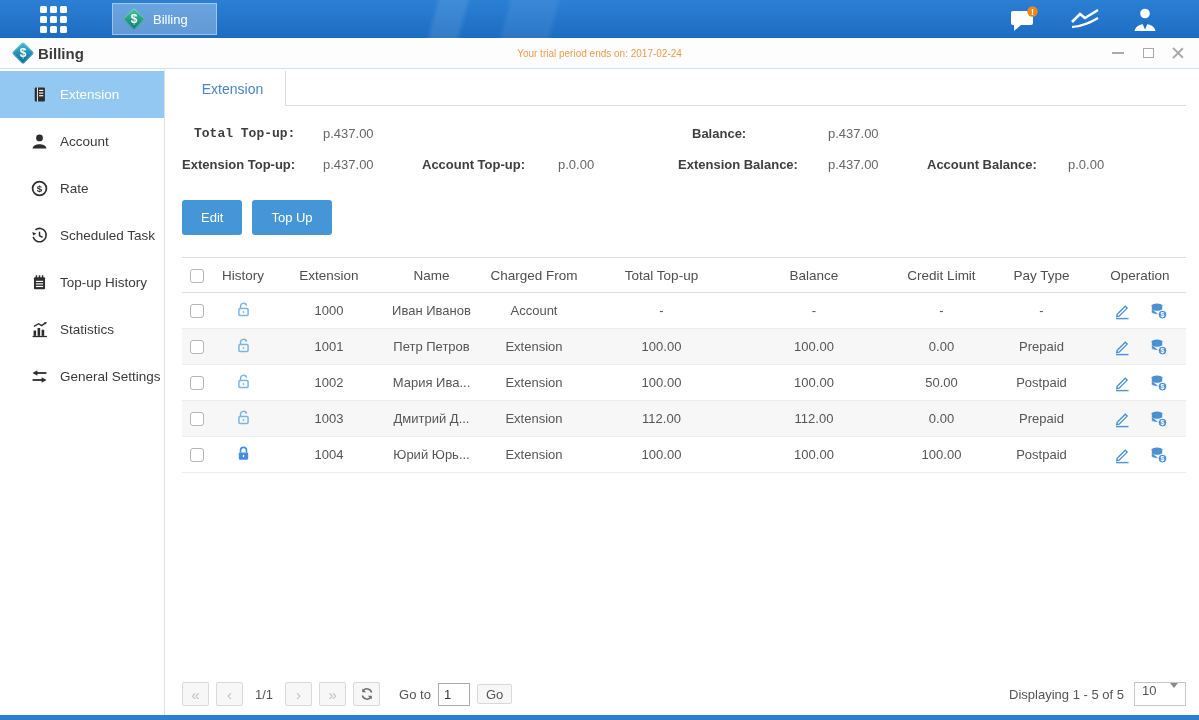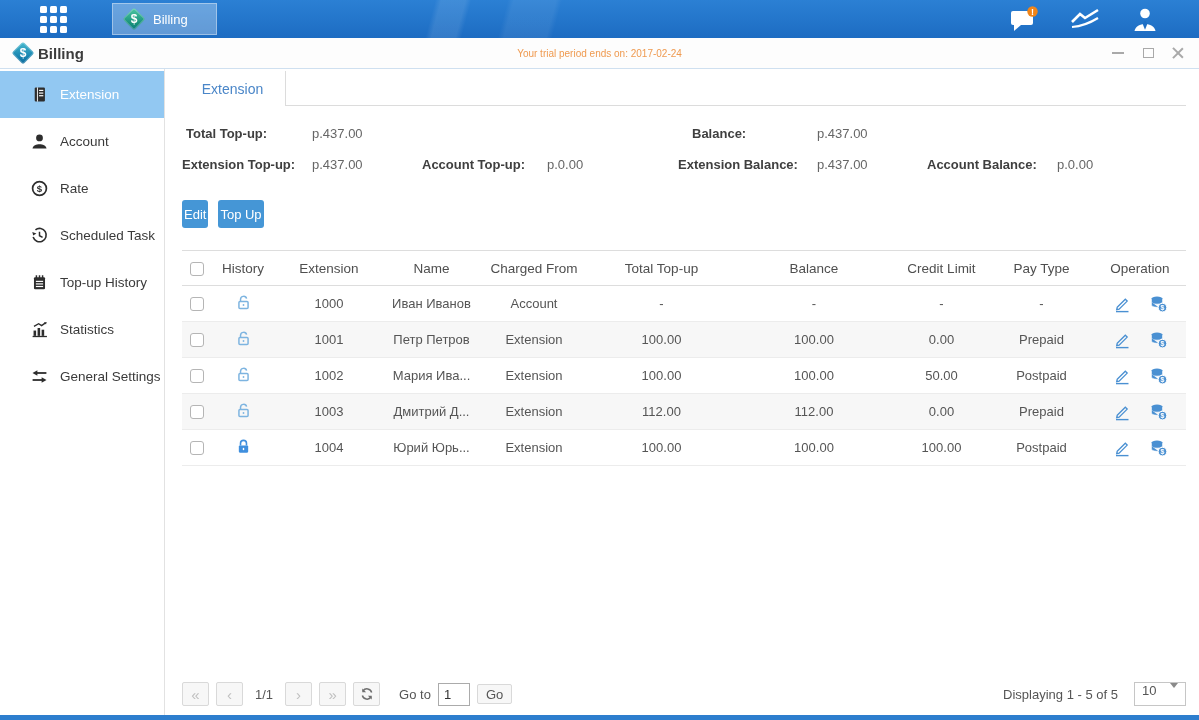--- a/index.html
+++ b/index.html
@@ -48,44 +48,44 @@
 
   
   .tabstrip { height:35px; position:relative; margin-top:2px; }
   .tabstrip::after { content:""; position:absolute; left:0; right:0; bottom:0; border-bottom:1px solid #dcdcdc; }
   .tab-active { position:absolute; left:-2px; top:0; width:106px; height:35px; background:#fff; z-index:2;
     border-right:1px solid #dcdcdc; display:flex; align-items:center; justify-content:center; color:#4a86c8; font-size:14px; cursor:default; }
 
   
   .summary { position:relative; height:64px; margin-top:14px; font-size:13px; }
   .summary .lab { position:absolute; font-weight:bold; color:#3f3f3f; white-space:nowrap; }
-  .summary .val { position:absolute; color:#666; white-space:nowrap; }
+  .summary .val { position:absolute; color:#666; white-space:nowrap;margin-left:11px; }
 
   
   .btn-row { margin-top:16px; display:flex; gap:10px; }
-  .btn { background:#4596d6; color:#fff; border:none; border-radius:3px; height:28px; padding:0 2px; font-size:13px; font-family:inherit; cursor:pointer; }
+  .btn { background:#4596d6; color:#fff; border:none; border-radius:3px; height:35px; padding:0 19px; font-size:13px; font-family:inherit; cursor:pointer; }
 
   
   table { width:100%; border-collapse:collapse; table-layout:fixed; margin-top:22px; }
   th { height:35px; font-weight:normal; color:#4f4f4f; font-size:13.5px; border-top:1px solid #ddd; border-bottom:1px solid #ddd; text-align:center; }
   td { height:35px; color:#555; font-size:13px; text-align:center; border-bottom:1px solid #ececec; overflow:hidden; white-space:nowrap; text-overflow:ellipsis; }
   tr.alt td { background:#f7f7f7; }
   .checkbox { display:inline-block; width:14px; height:14px; background:#fff; border:1px solid #b5b5b5; border-radius:3px; vertical-align:middle; cursor:pointer; }
   .op-cell { display:flex; align-items:center; justify-content:center; gap:18px; height:35px; }
   .op-ic { cursor:pointer; display:flex; }
 
   
   .footer { margin-top:auto; margin-bottom:9px; display:flex; align-items:center; justify-content:space-between; }
   .pg-left { display:flex; align-items:center; gap:7px; }
   .pg-btn { width:27px; height:24px; background:#f7f7f7; border:1px solid #d9d9d9; border-radius:2px; display:flex; align-items:center; justify-content:center; color:#c0c0c0; font-size:15px; cursor:pointer; user-select:none; }
   .pg-ind { color:#555; margin:0 5px; }
   .goto-label { margin-left:12px; color:#555; }
   .goto-input { width:32px; height:23px; border:1px solid #ababab; font-size:13px; padding-left:5px; font-family:inherit; color:#333; }
   .go-btn { height:20px; padding:0 8px; background:#f7f7f7; border:1px solid #d9d9d9; border-radius:2px; color:#555; font-size:13px; font-family:inherit; cursor:pointer; }
-  .pg-right { display:flex; align-items:center; gap:16px; }
+  .pg-right { display:flex; align-items:center; gap:10px; }
   .displaying { color:#555; }
   .select { width:52px; height:24px; border:1px solid #c6c6c6; background:#fff; display:flex; align-items:flex-start; justify-content:space-between; padding:0 7px; cursor:pointer; color:#555; }
   .caret { width:0; height:0; border-left:4.5px solid transparent; border-right:4.5px solid transparent; border-top:5px solid #8a8a8a; }
 
   .bottom-strip { height:5px; background:#2d7ece; }
 </style>
 </head>
 <body>
 
 <div class="topbar">
@@ -236,21 +236,21 @@
       <span class="s-label">General Settings</span>
     </div>
   </div>
 
   <div class="main">
     <div class="tabstrip">
       <div class="tab-active">Extension</div>
     </div>
 
     <div class="summary">
-      <span class="lab" style="left:4px;   top:6px;">Total Top-up:</span>
+      <span class="lab" style="left:12px;   top:6px;font-family:Liberation Mono, monospace;">Total Top-up:</span>
       <span class="val" style="left:130px;top:6px;">p.437.00</span>
       <span class="lab" style="left:510px;top:6px;">Balance:</span>
       <span class="val" style="left:635px;top:6px;">p.437.00</span>
 
       <span class="lab" style="left:0;   top:37px;">Extension Top-up:</span>
       <span class="val" style="left:130px;top:37px;">p.437.00</span>
       <span class="lab" style="left:240px;top:37px;">Account Top-up:</span>
       <span class="val" style="left:365px;top:37px;">p.0.00</span>
       <span class="lab" style="left:496px;top:37px;">Extension Balance:</span>
       <span class="val" style="left:635px;top:37px;">p.437.00</span>

